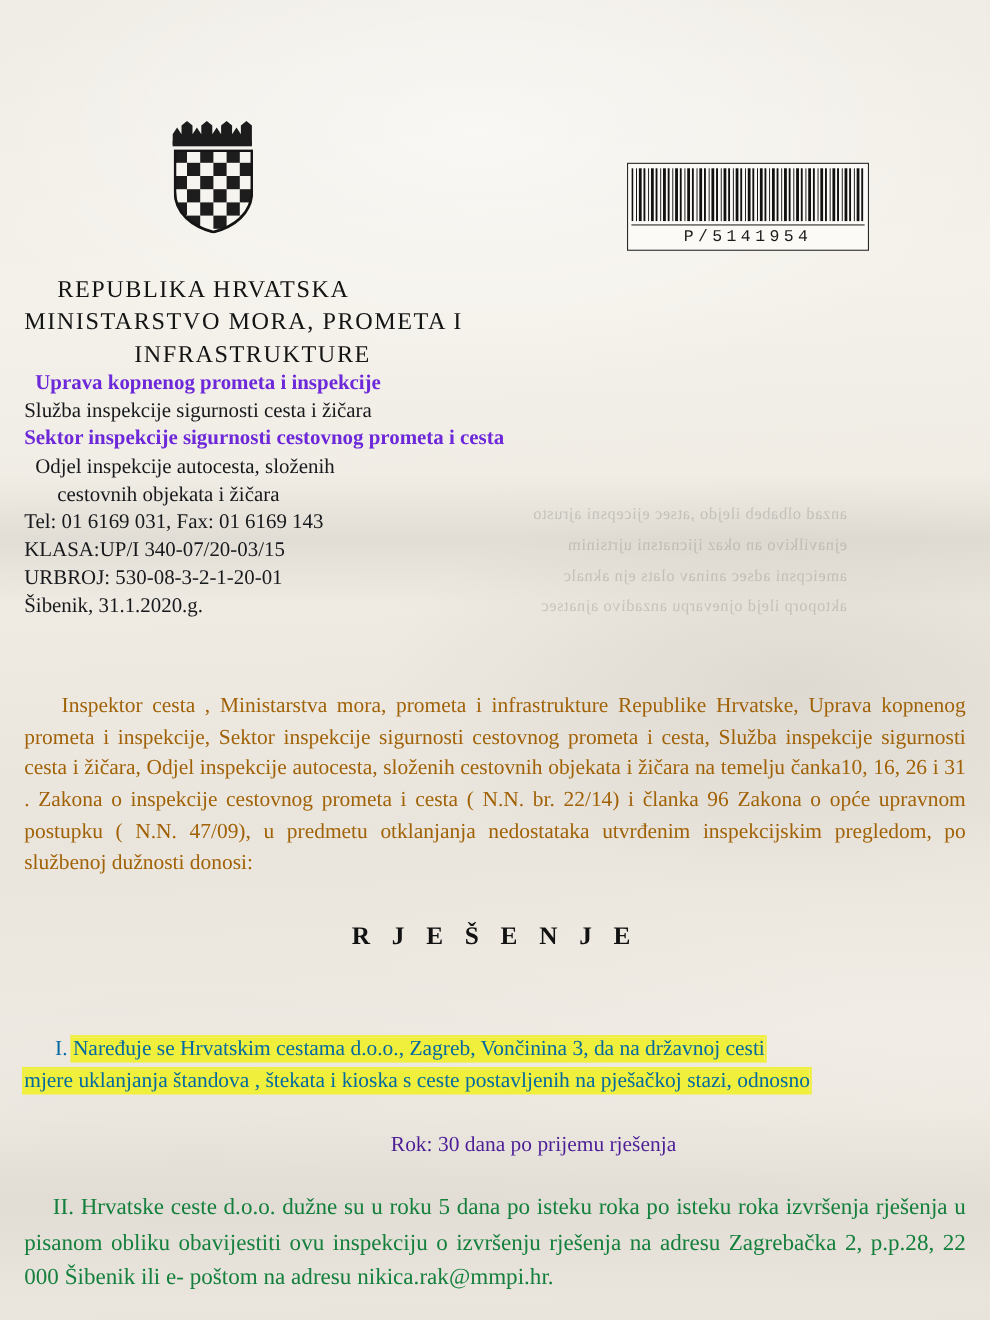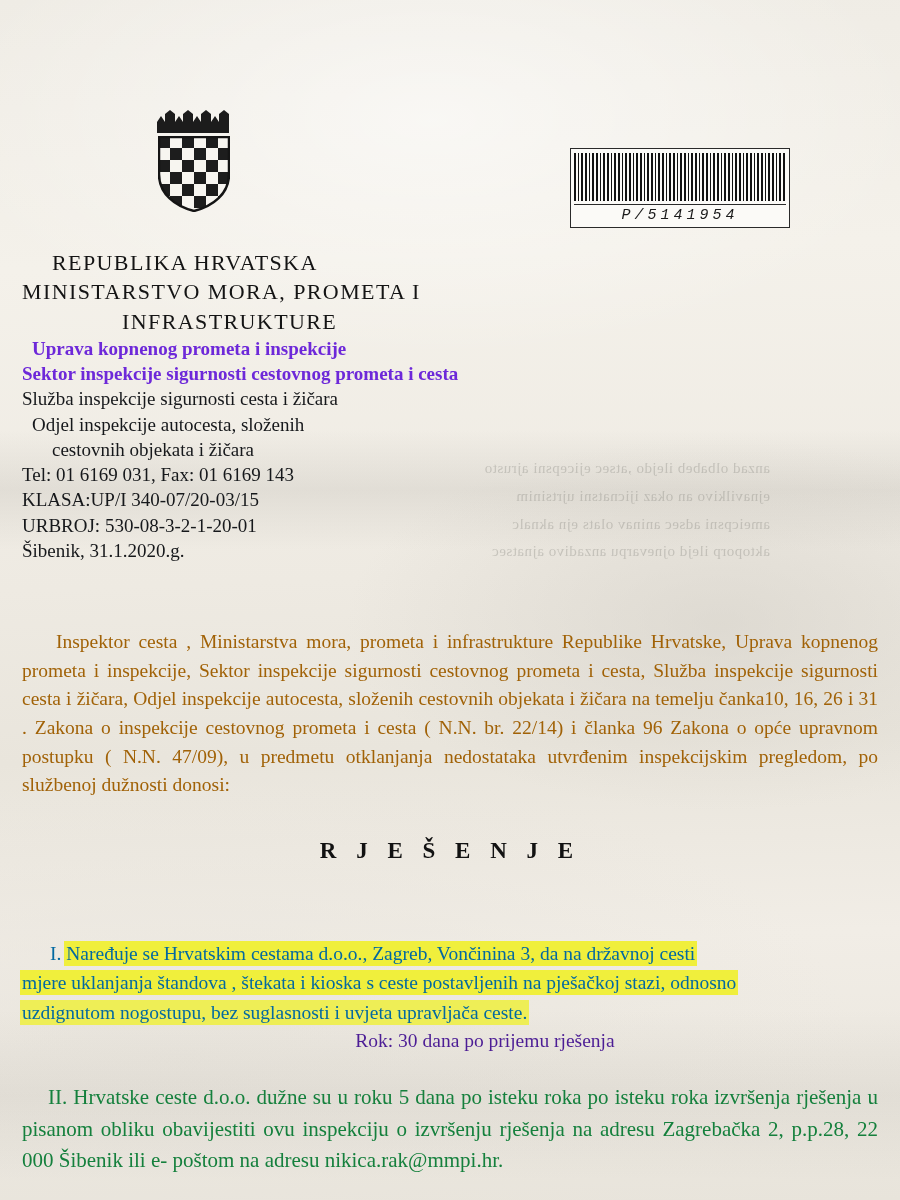--- a/index.html
+++ b/index.html
@@ -93,21 +93,20 @@
     background: #2a2a2a;
     margin: 3px 0 2px 0;
   }
   .barcode-text {
     font-family: "Liberation Mono", monospace;
     font-size: 15px;
     letter-spacing: 4px;
     text-align: center;
     color: #1b1b1b;
     padding-bottom: 1px;
-    font-style: italic;
   }
 
   
   .letterhead {
     position: absolute;
     left: 22px;
     top: 248px;
     width: 560px;
     line-height: 1.33;
   }
@@ -276,22 +275,22 @@
     <div class="barcode-bars"></div>
     <div class="barcode-sep"></div>
     <div class="barcode-text">P/5141954</div>
   </div>
 
   <div class="letterhead">
     <div class="lh-line lh-caps ind-2">REPUBLIKA  HRVATSKA</div>
     <div class="lh-line lh-caps">MINISTARSTVO  MORA,  PROMETA  I</div>
     <div class="lh-line lh-caps ind-4">INFRASTRUKTURE</div>
     <div class="lh-line lh-bold ind-1">Uprava kopnenog prometa i inspekcije</div>
+    <div class="lh-line lh-reg">Služba  inspekcije sigurnosti cesta i žičara</div>
     <div class="lh-line lh-bold">Sektor inspekcije sigurnosti  cestovnog prometa  i cesta</div>
-    <div class="lh-line lh-reg">Služba  inspekcije sigurnosti cesta i žičara</div>
     <div class="lh-line lh-reg ind-1">Odjel inspekcije autocesta, složenih</div>
     <div class="lh-line lh-reg ind-2">cestovnih objekata i žičara</div>
     <div class="lh-line lh-reg">Tel: 01 6169 031, Fax: 01 6169 143</div>
     <div class="lh-line lh-reg">KLASA:UP/I 340-07/20-03/15</div>
     <div class="lh-line lh-reg">URBROJ: 530-08-3-2-1-20-01</div>
     <div class="lh-line lh-reg">Šibenik, 31.1.2020.g.</div>
   </div>
 
   <div class="intro">
     <span class="first">Inspektor cesta , Ministarstva mora,  prometa i infrastrukture Republike Hrvatske, Uprava kopnenog prometa i inspekcije, Sektor inspekcije sigurnosti cestovnog prometa i cesta, Služba inspekcije sigurnosti cesta i žičara, Odjel inspekcije autocesta, složenih cestovnih objekata i žičara  na temelju čanka10, 16, 26 i 31 . Zakona o inspekcije cestovnog prometa i cesta ( N.N. br. 22/14) i članka 96 Zakona o opće upravnom postupku   ( N.N. 47/09),  u predmetu otklanjanja nedostataka utvrđenim inspekcijskim pregledom, po službenoj dužnosti  donosi:</span>
@@ -300,23 +299,20 @@
   <div class="doc-title">R J E Š E N J E</div>
 
   <div class="clause">
     <div>
       <span class="lbl">I.</span>
       <span class="hl">Naređuje se Hrvatskim cestama d.o.o., Zagreb, Vončinina 3, da na državnoj cesti</span>
     </div>
     <div>
       <span class="hl">mjere uklanjanja štandova , štekata i kioska s ceste postavljenih na pješačkoj stazi, odnosno</span>
     </div>
-    <div>
-      <span class="hl-soft">uzdignutom nogostupu, bez suglasnosti i uvjeta upravljača ceste.</span>
-    </div>
   </div>
 
   <div class="rok">Rok: 30 dana po prijemu rješenja</div>
 
   <div class="clause2">
     <span class="lbl">II.</span>
     <span>Hrvatske ceste d.o.o.  dužne su u roku 5 dana po isteku roka po isteku roka izvršenja rješenja  u  pisanom obliku obavijestiti ovu inspekciju o izvršenju rješenja na adresu Zagrebačka 2, p.p.28, 22 000 Šibenik ili e- poštom na adresu nikica.rak@mmpi.hr.</span>
   </div>
 
 </div>

